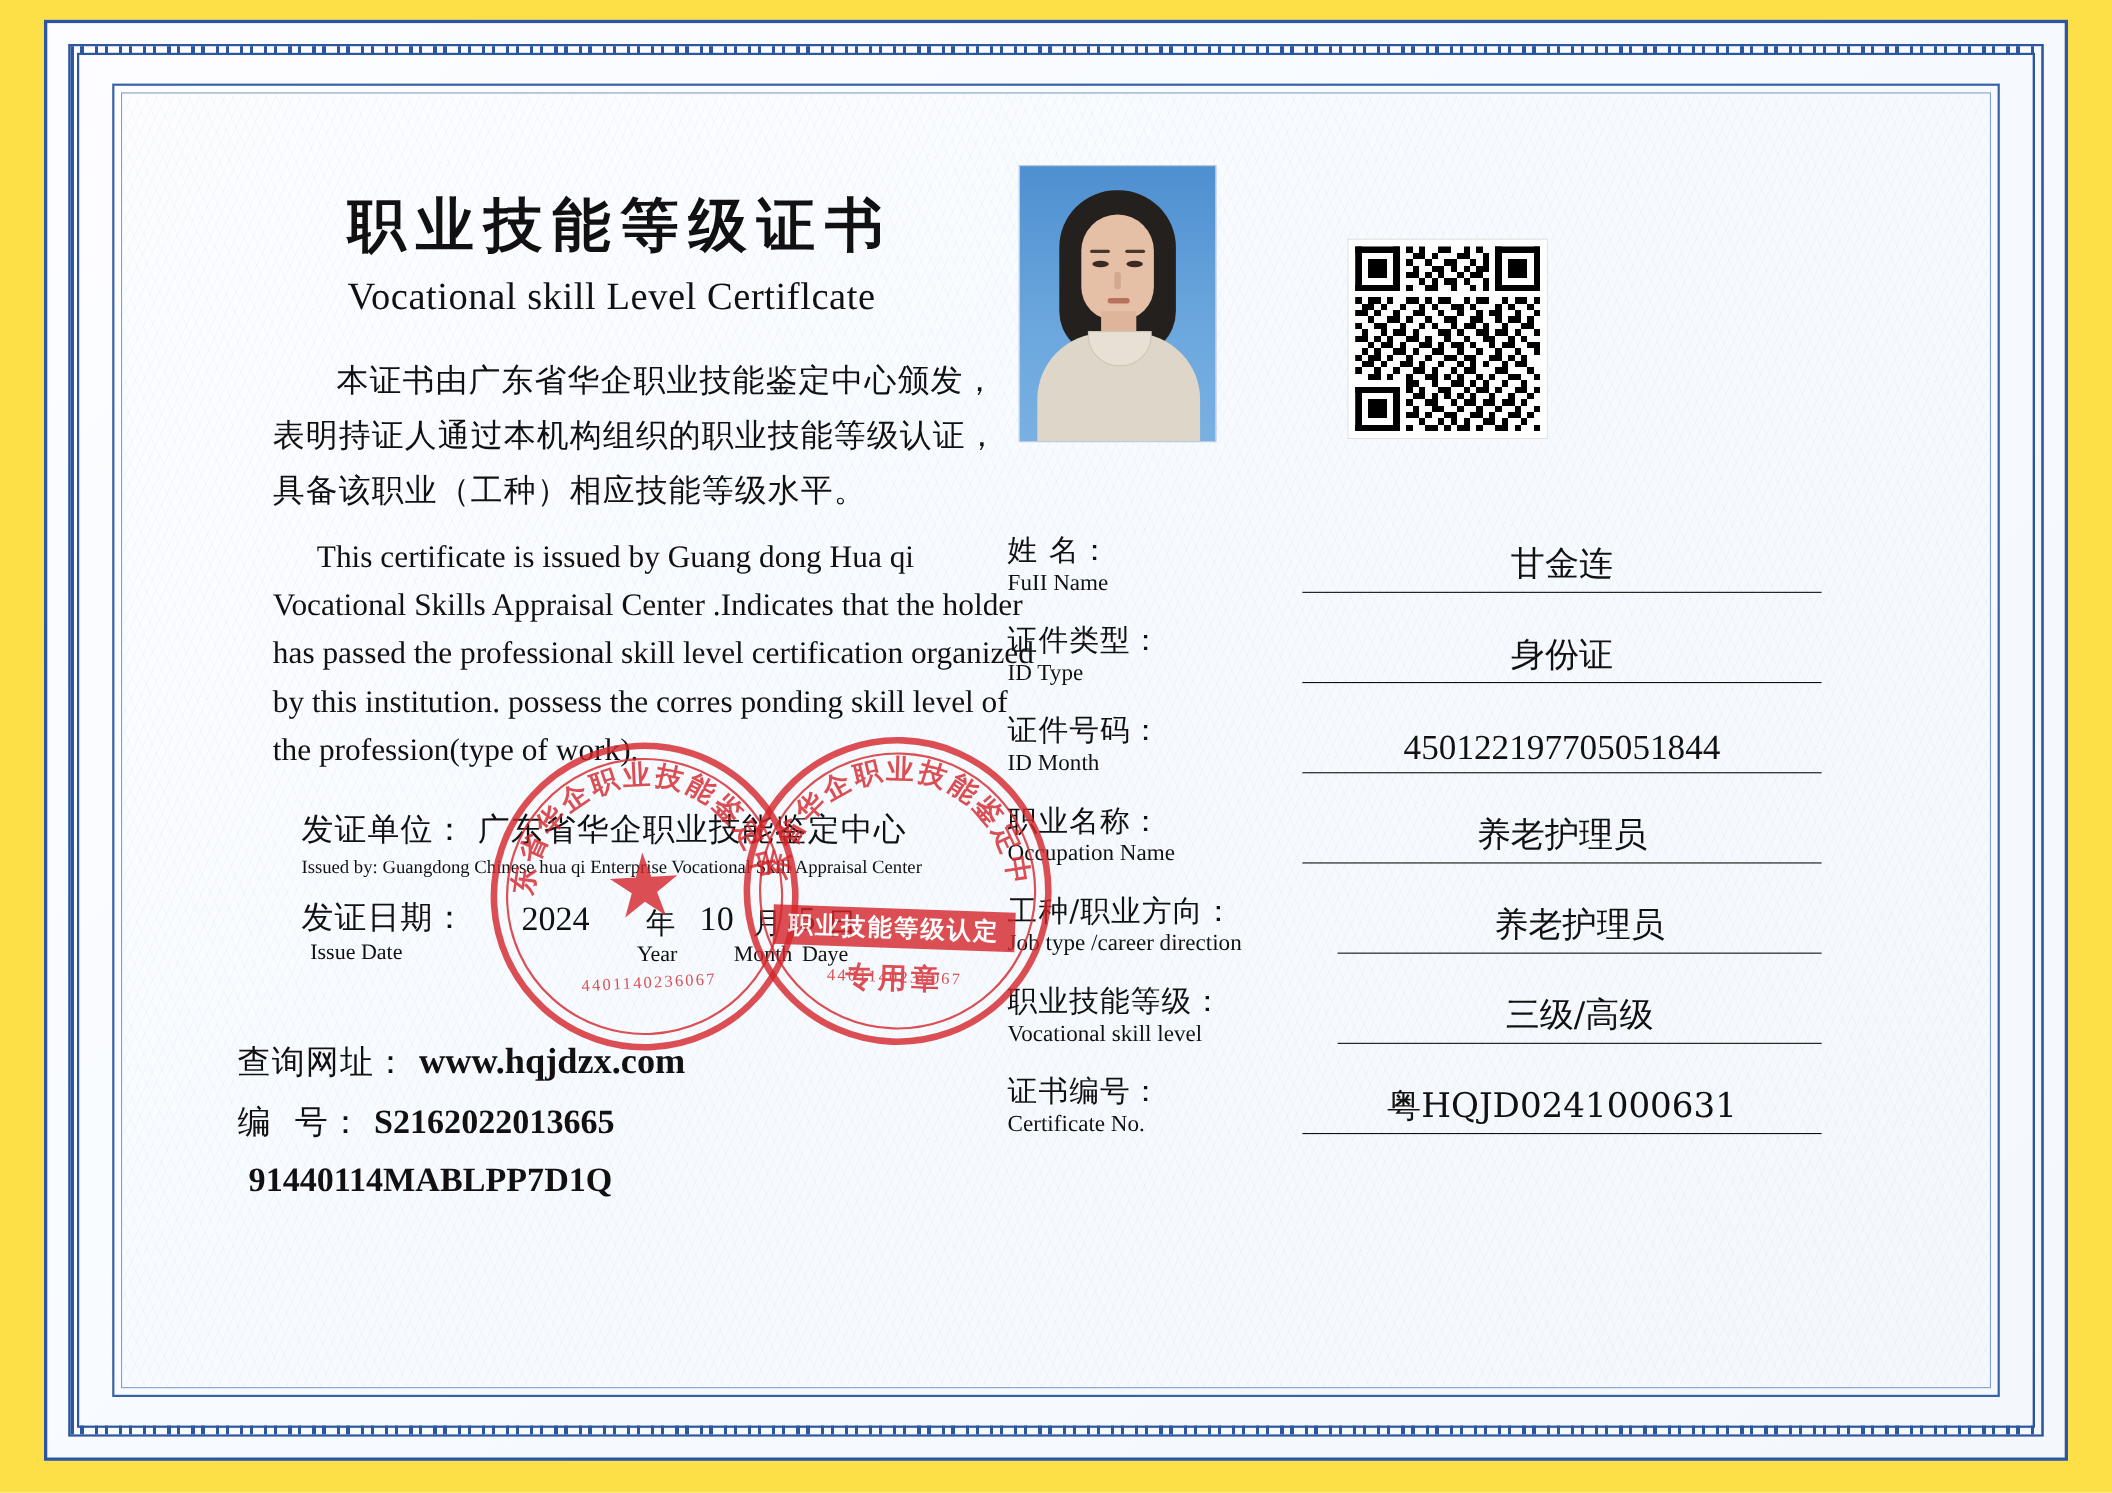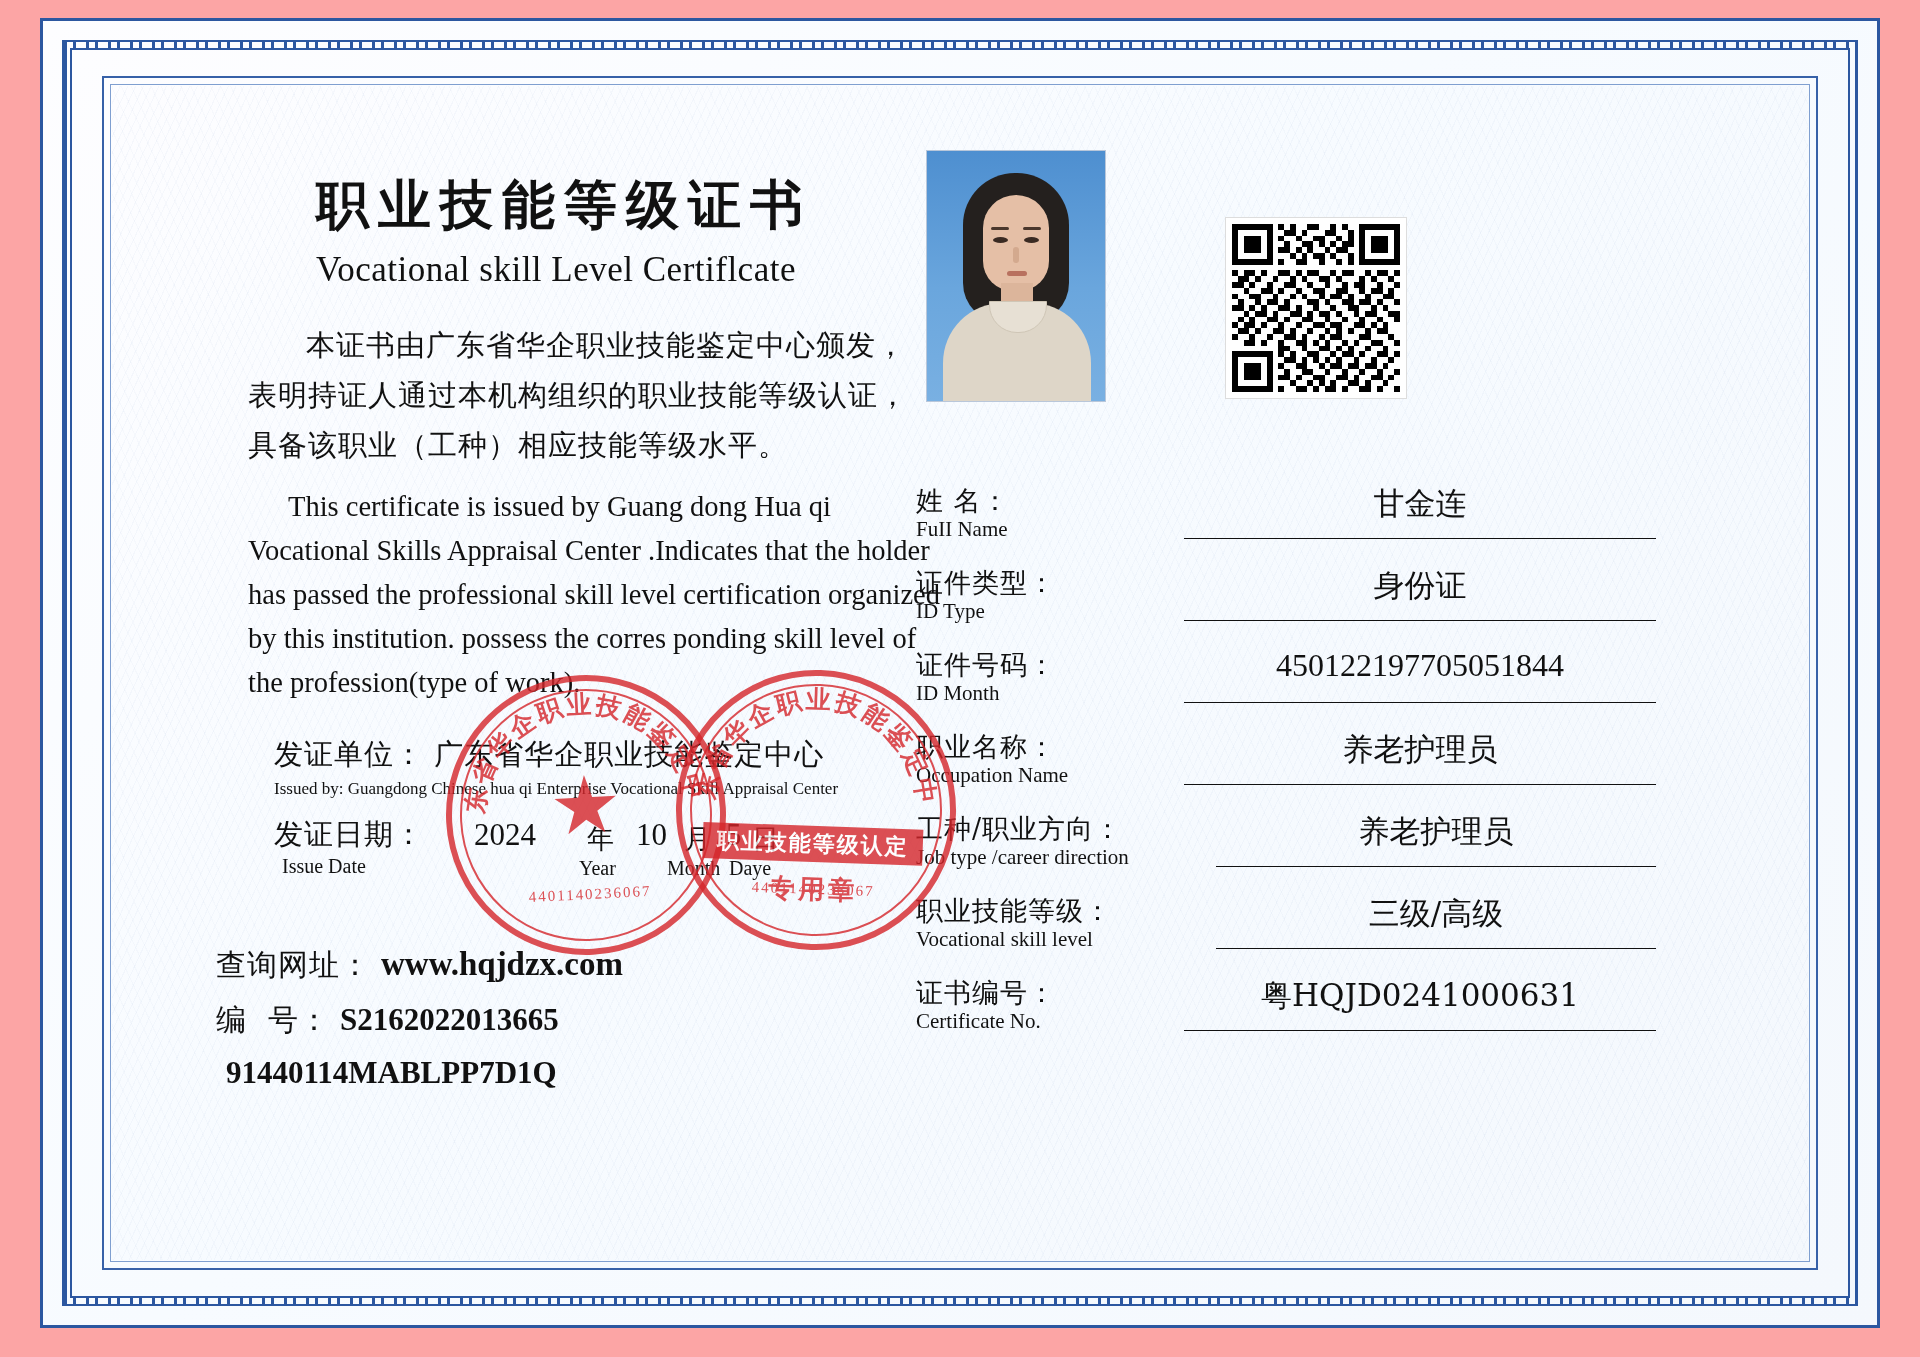--- a/index.html
+++ b/index.html
@@ -2,21 +2,21 @@
 <html><head>
 <meta charset="utf-8">
 <style>
   html,body{margin:0;padding:0;}
   body{
     width:1920px;height:1357px;
     background:#ffffff;
     font-family:"Liberation Serif",serif;
     overflow:hidden;
   }
-  .page{position:relative;width:1920px;height:1357px;background:#fca5a5;}
+  .page{position:relative;width:1920px;height:1357px;background:#fde047;}
 
   
   .cert{
     position:absolute;left:40px;top:18px;width:1840px;height:1310px;
     background:linear-gradient(135deg,#fdfdff 0%,#f7fbff 45%,#f4f8fd 100%);
     box-sizing:border-box;
   }
   .frame-outer{
     position:absolute;inset:0;
     border:3px solid #2c57a0;
@@ -165,21 +165,21 @@
   .frow{position:relative;height:82px;}
   .flabel{position:absolute;left:0;top:0;width:262px;text-align:left;}
   .flabel .cn{
     display:block;font-family:"DejaVu Serif",serif;font-size:27px;color:#111;
     letter-spacing:1px;line-height:31px;white-space:nowrap;
   }
   .flabel .en{display:block;font-size:21px;color:#111;line-height:26px;white-space:nowrap;}
   .fvalue{
     position:absolute;left:268px;top:-2px;right:0;height:56px;
     border-bottom:1.5px solid #111;
-    display:flex;align-items:flex-start;justify-content:center;
+    display:flex;align-items:flex-end;justify-content:center;
     padding-bottom:4px;box-sizing:border-box;
   }
   .fvalue span{font-size:31px;color:#111;font-family:"DejaVu Serif",serif;}
   .fvalue span.lat{font-family:"Liberation Serif",serif;font-size:32px;}
   .frow.w2 .flabel{width:292px;}
   .frow.w2 .fvalue{left:300px;}
 
   
   .seal{
     position:absolute;width:268px;height:268px;border-radius:50%;

